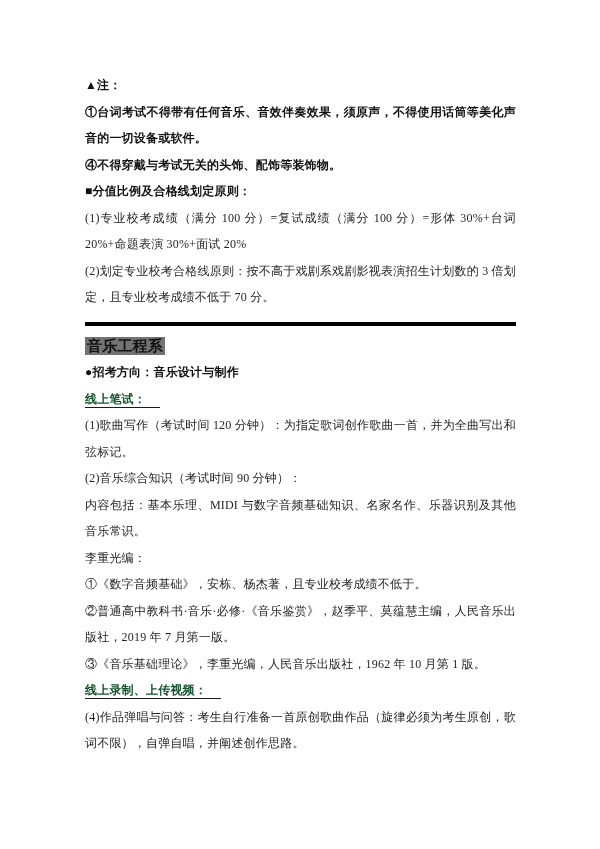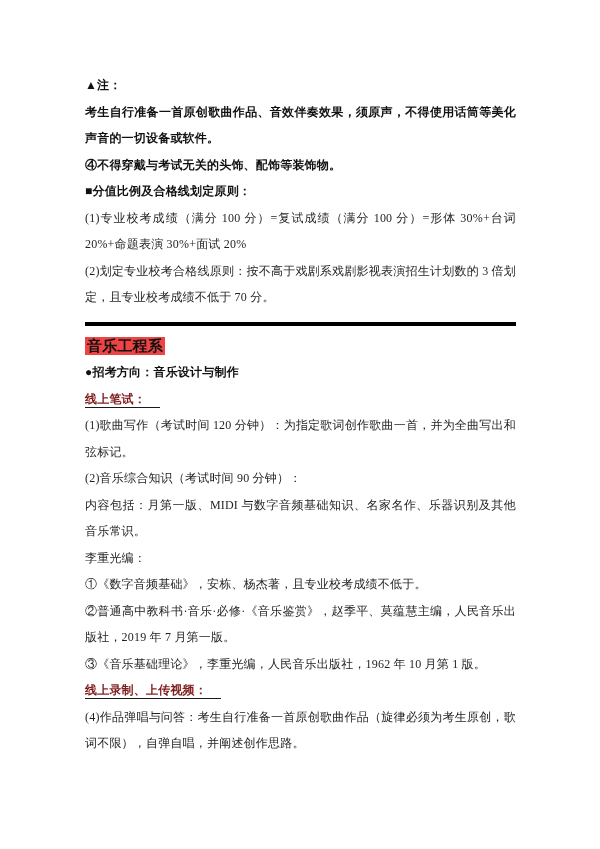--- a/index.html
+++ b/index.html
@@ -36,57 +36,57 @@
     margin: 11px 0 7px 0;
   }
   .dept-heading {
     margin: 0;
     line-height: 30px;
     font-size: 15px;
     font-weight: bold;
     color: #111111;
   }
   .dept-heading .hl {
-    background: #ef4444;
+    background: #737373;
     padding: 1px 2px;
   }
   .underline-heading {
     font-weight: bold;
-    color: #7f1d1d;
+    color: #14532d;
   }
   .underline-heading .ul {
     border-bottom: 1.5px solid #1a1a1a;
     padding-right: 14px;
     padding-bottom: 1px;
   }
 </style>
 </head>
 <body>
 
 <div class="page">
 
   <p class="bold">▲注：</p>
-  <p class="bold">考生自行准备一首原创歌曲作品、音效伴奏效果，须原声，不得使用话筒等美化声音的一切设备或软件。</p>
+  <p class="bold">①台词考试不得带有任何音乐、音效伴奏效果，须原声，不得使用话筒等美化声音的一切设备或软件。</p>
   <p class="bold">④不得穿戴与考试无关的头饰、配饰等装饰物。</p>
 
   <p class="bold">■分值比例及合格线划定原则：</p>
   <p>(1)专业校考成绩（满分 100 分）=复试成绩（满分 100 分）=形体 30%+台词 20%+命题表演 30%+面试 20%</p>
   <p>(2)划定专业校考合格线原则：按不高于戏剧系戏剧影视表演招生计划数的 3 倍划定，且专业校考成绩不低于 70 分。</p>
 
   <hr class="divider">
 
   <p class="dept-heading"><span class="hl">音乐工程系</span></p>
 
   <p class="bold">●招考方向：音乐设计与制作</p>
 
   <p class="underline-heading"><span class="ul">线上笔试：</span></p>
 
   <p>(1)歌曲写作（考试时间 120 分钟）：为指定歌词创作歌曲一首，并为全曲写出和弦标记。</p>
   <p>(2)音乐综合知识（考试时间 90 分钟）：</p>
-  <p>内容包括：月第一版、MIDI 与数字音频基础知识、名家名作、乐器识别及其他音乐常识。</p>
+  <p>内容包括：基本乐理、MIDI 与数字音频基础知识、名家名作、乐器识别及其他音乐常识。</p>
   <p>李重光编：</p>
   <p>①《数字音频基础》，安栋、杨杰著，且专业校考成绩不低于。</p>
   <p>②普通高中教科书·音乐·必修·《音乐鉴赏》，赵季平、莫蕴慧主编，人民音乐出版社，2019 年 7 月第一版。</p>
   <p>③《音乐基础理论》，李重光编，人民音乐出版社，1962 年 10 月第 1 版。</p>
 
   <p class="underline-heading"><span class="ul">线上录制、上传视频：</span></p>
 
   <p>(4)作品弹唱与问答：考生自行准备一首原创歌曲作品（旋律必须为考生原创，歌词不限），自弹自唱，并阐述创作思路。</p>
 
 </div>

